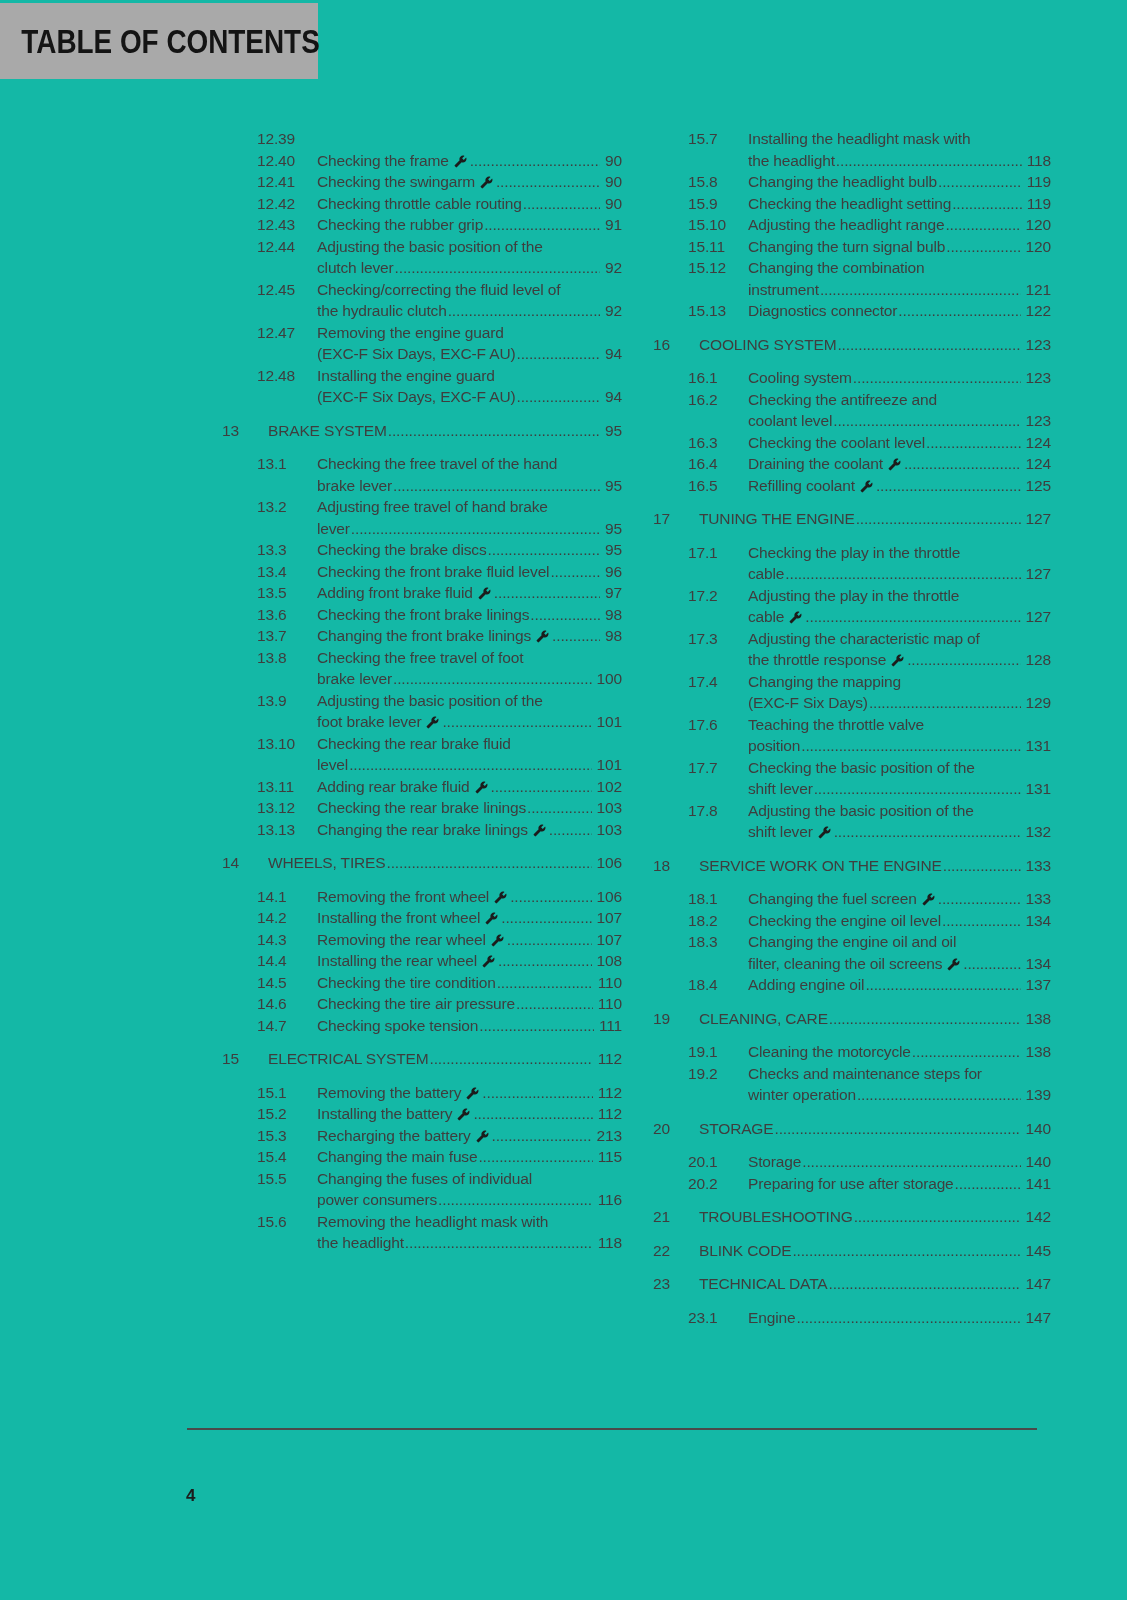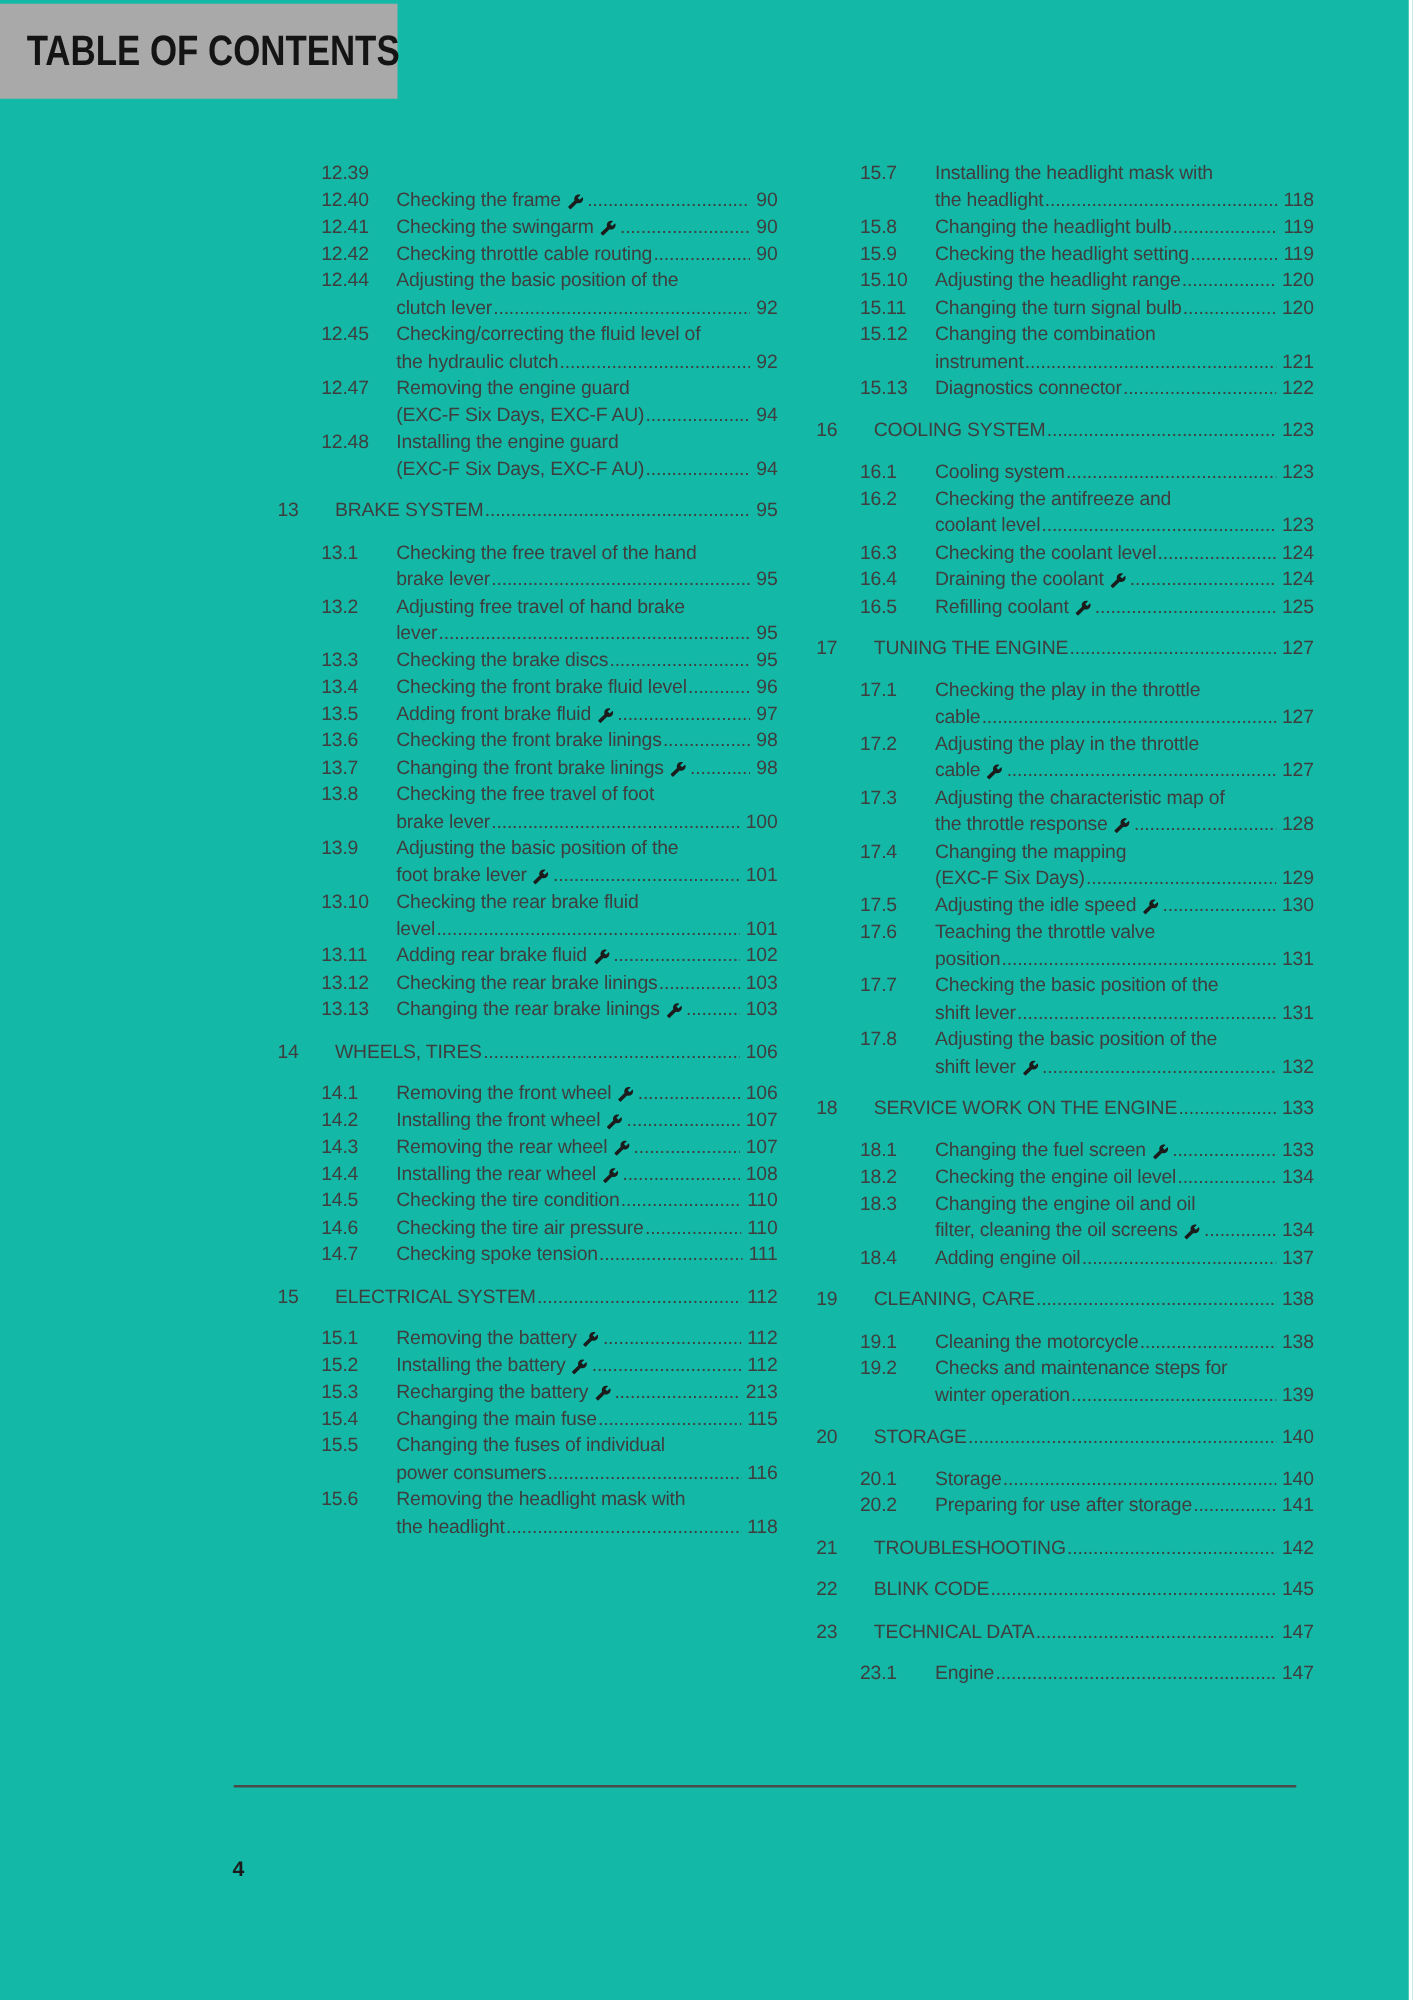--- a/index.html
+++ b/index.html
@@ -140,20 +140,30 @@
         <span class="num">12.42</span>
         <div class="body">
           <div class="line last">
             <span class="txt">Checking throttle cable routing</span>
             <span class="leader"></span>
             <span class="pg">90</span>
           </div>
         </div>
       </div>
       <div class="entry section">
+        <span class="num">12.43</span>
+        <div class="body">
+          <div class="line last">
+            <span class="txt">Checking the rubber grip</span>
+            <span class="leader"></span>
+            <span class="pg">91</span>
+          </div>
+        </div>
+      </div>
+      <div class="entry section">
         <span class="num">12.44</span>
         <div class="body">
           <div class="line"><span class="txt">Adjusting the basic position of the</span></div>
           <div class="line last">
             <span class="txt">clutch lever</span>
             <span class="leader"></span>
             <span class="pg">92</span>
           </div>
         </div>
       </div>
@@ -714,33 +724,20 @@
         </div>
       </div>
       <div class="entry section">
         <span class="num">17.4</span>
         <div class="body">
           <div class="line"><span class="txt">Changing the mapping</span></div>
           <div class="line last">
             <span class="txt">(EXC-F Six Days)</span>
             <span class="leader"></span>
             <span class="pg">129</span>
-          </div>
-        </div>
-      </div>
-      <div class="entry section">
-        <span class="num">17.5</span>
-        <div class="body">
-          <div class="line last">
-            <span class="txt">Adjusting the idle speed</span>
-            <svg viewBox="0 0 24 24" class="wrench">
-              <path d="M22.7 19l-9.1-9.1c.9-2.3.4-5-1.5-6.9-2-2-5-2.4-7.4-1.3L9 6 6 9 1.6 4.7C.4 7.1.9 10.1 2.9 12.1c1.9 1.9 4.6 2.4 6.9 1.5l9.1 9.1c.4.4 1 .4 1.4 0l2.3-2.3c.5-.4.5-1.1.1-1.4z" transform="translate(24,0) scale(-1,1)"></path>
-            </svg>
-            <span class="leader"></span>
-            <span class="pg">130</span>
           </div>
         </div>
       </div>
       <div class="entry section">
         <span class="num">17.6</span>
         <div class="body">
           <div class="line"><span class="txt">Teaching the throttle valve</span></div>
           <div class="line last">
             <span class="txt">position</span>
             <span class="leader"></span>

